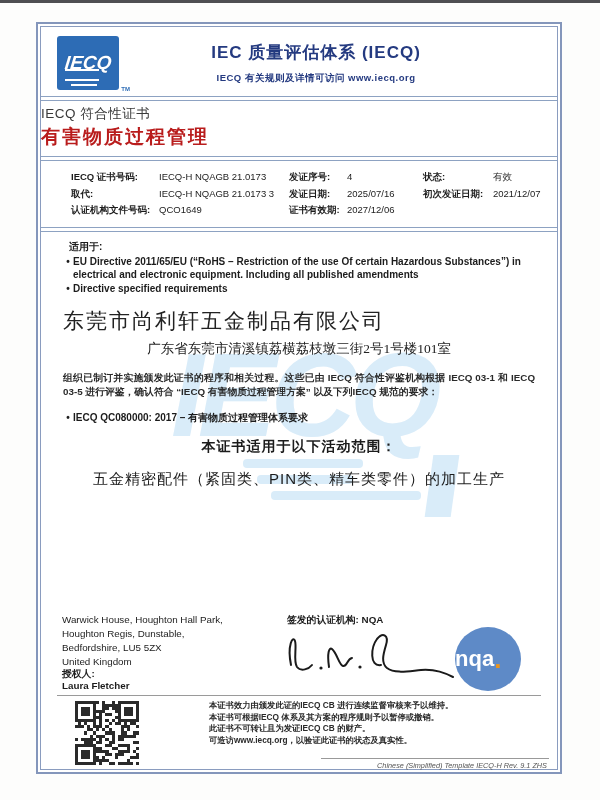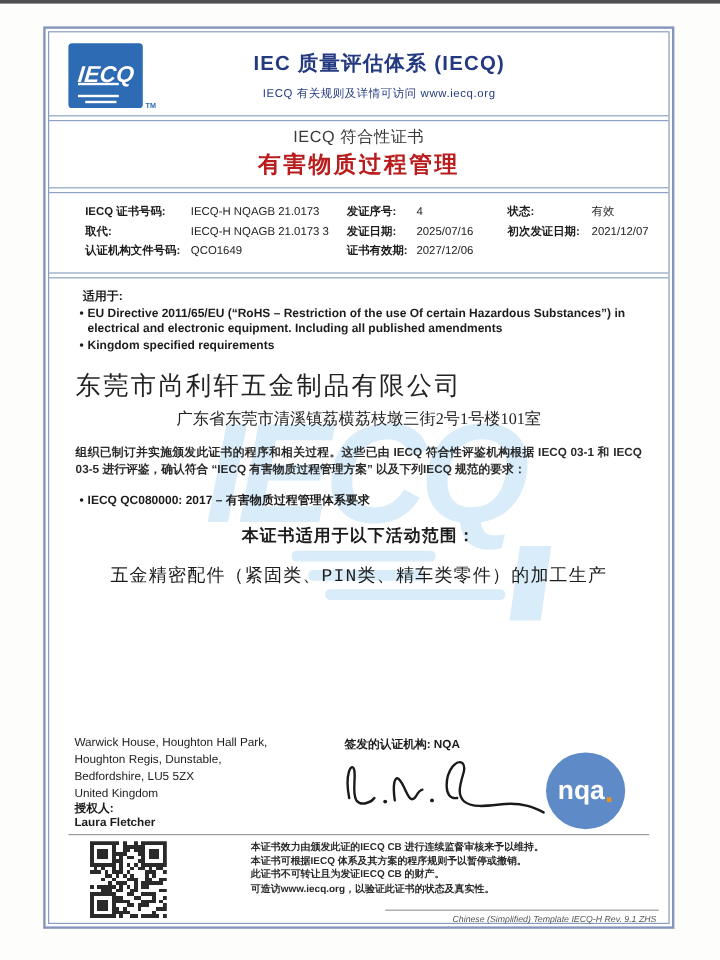--- a/index.html
+++ b/index.html
@@ -24,57 +24,57 @@
   .logo .logo-text{
     color:#fff;font-weight:bold;font-style:italic;font-size:19px;letter-spacing:0px;
     text-shadow:0 0 1px #1c4f8d;transform:skew(-6deg);
   }
   .logo .swoosh{position:absolute;left:8px;bottom:9px;width:34px;height:8px;
     border-top:2px solid #fff;border-bottom:2px solid #fff;}
   .logo .swoosh2{position:absolute;left:14px;bottom:4px;width:26px;height:0;border-top:2px solid #fff;}
   .logo .tm{position:absolute;right:-11px;bottom:-2px;font-size:6px;color:#2d6cb5;font-weight:bold;font-style:normal;}
   .head-titles{flex:1;text-align:center;padding-right:30px;}
   .head-title{color:#243a80;font-size:17px;font-weight:bold;letter-spacing:1px;}
-  .head-sub{color:#243a80;font-size:9.5px;font-weight:normal;margin-top:8px;letter-spacing:.5px;}
+  .head-sub{color:#243a80;font-size:9.5px;font-weight:bold;margin-top:8px;letter-spacing:.5px;}
   .rule{height:3px;border-top:1px solid #8da2c2;border-bottom:1px solid #8da2c2;margin:0;position:relative;z-index:2;}
   
-  .cert-title{text-align:center;padding:4px 0 6px 0;position:relative;z-index:2;}
+  .cert-title{text-align:left;padding:4px 0 6px 0;position:relative;z-index:2;}
   .ct1{font-size:13.5px;color:#3a3a3a;letter-spacing:.5px;}
   .ct2{font-size:19px;font-weight:bold;color:#b91c1c;letter-spacing:2px;margin-top:1px;}
   
   .details{padding:8px 6px 8px 30px;position:relative;z-index:2;}
   .drow{display:grid;grid-template-columns:88px 130px 58px 76px 70px auto;font-size:9.5px;line-height:1.75;}
   .dlabel{font-weight:bold;}
   .dvalue{font-weight:normal;}
   
   .bodyarea{position:relative;z-index:2;padding:6px 22px 0 22px;}
   .applic-head{font-size:10px;font-weight:bold;margin:2px 0 1px 6px;}
   .bullet-row{display:flex;font-size:10px;font-weight:bold;line-height:1.3;margin:1px 0;}
   .bullet-glyph{width:10px;flex-shrink:0;text-align:center;}
   .company-name{font-family:"Liberation Serif","DejaVu Serif",serif;font-size:21px;text-align:left;margin-top:12px;letter-spacing:2px;color:#222;}
   .company-addr{font-family:"Liberation Serif","DejaVu Serif",serif;font-size:13.5px;text-align:center;margin-top:5px;color:#222;}
   .para{font-size:9.8px;font-weight:bold;line-height:1.45;margin-top:13px;color:#2a2a2a;text-align:justify;}
   .std-bullet{margin-top:12px;}
   .scope-intro{font-size:14px;font-weight:bold;text-align:center;margin-top:14px;letter-spacing:1px;}
-  .scope{font-family:Liberation Mono, monospace;font-size:15px;text-align:center;margin-top:14px;letter-spacing:1px;}
+  .scope{font-family:Liberation Sans, sans-serif;font-size:15px;text-align:center;margin-top:14px;letter-spacing:1px;}
   
   .watermark{position:absolute;left:130px;top:300px;z-index:1;pointer-events:none;}
   .wm-text{font-size:118px;font-weight:bold;font-style:italic;color:#d9ecf9;letter-spacing:-6px;font-family:"Liberation Sans",sans-serif;}
   .wm-bars{position:absolute;left:72px;top:132px;}
   .wm-bar{height:9px;background:#d9ecf9;margin-bottom:7px;border-radius:4px;}
   .wm-bar.b1{width:120px;margin-left:0;}
   .wm-bar.b2{width:96px;margin-left:14px;}
   .wm-bar.b3{width:150px;margin-left:28px;}
   .wm-tail{position:absolute;left:258px;top:128px;width:26px;height:62px;background:#d9ecf9;transform:skew(-8deg);}
   
   .issuer-addr{position:absolute;left:21px;top:586px;font-size:9.8px;line-height:1.42;z-index:2;}
   .signed-label{position:absolute;left:246px;top:587px;font-size:9.8px;font-weight:bold;z-index:2;}
   .signature{position:absolute;left:240px;top:598px;z-index:2;}
   .nqa{position:absolute;left:414px;top:600px;width:66px;height:64px;background:#5e8ac7;border-radius:50%;
-       display:flex;align-items:center;justify-content:center;z-index:2;}
+       display:flex;align-items:center;justify-content:flex-start;z-index:2;}
   .nqa-text{color:#fff;font-size:22px;font-weight:bold;letter-spacing:0;}
   .nqa-dot{color:#e89420;font-size:26px;font-weight:bold;line-height:0;}
   .auth-label{position:absolute;left:21px;top:641px;font-size:9.8px;font-weight:bold;z-index:2;}
   .auth-name{position:absolute;left:21px;top:653px;font-size:9.8px;font-weight:bold;z-index:2;}
   .auth-divider{position:absolute;left:16px;right:16px;top:668px;border-top:1px solid #9a9a9a;z-index:2;}
   .qr{position:absolute;left:34px;top:674px;z-index:2;}
   .footer-lines{position:absolute;left:168px;width:352px;top:673px;font-size:8.3px;font-weight:bold;
       line-height:1.4;color:#2a2a2a;z-index:2;}
   .rev-line{position:absolute;right:8px;top:731px;width:228px;border-top:1px solid #999;z-index:2;}
   .rev-text{position:absolute;right:10px;top:734px;font-size:7.3px;font-style:italic;color:#555;z-index:2;}
@@ -149,21 +149,21 @@
   <div class="rule"></div>
 
   <div class="bodyarea">
     <div class="applic-head">适用于:</div>
     <div class="bullet-row">
       <span class="bullet-glyph">•</span>
       <span>EU Directive 2011/65/EU (“RoHS – Restriction of the use Of certain Hazardous Substances”) in electrical and electronic equipment. Including all published amendments</span>
     </div>
     <div class="bullet-row">
       <span class="bullet-glyph">•</span>
-      <span>Kingdom specified requirements</span>
+      <span>Directive specified requirements</span>
     </div>
 
     <div class="company-name">东莞市尚利轩五金制品有限公司</div>
     <div class="company-addr">广东省东莞市清溪镇荔横荔枝墩三街2号1号楼101室</div>
 
     <div class="para">组织已制订并实施颁发此证书的程序和相关过程。这些已由 IECQ 符合性评鉴机构根据 IECQ 03-1 和 IECQ 03-5 进行评鉴，确认符合 “IECQ 有害物质过程管理方案” 以及下列IECQ 规范的要求：</div>
 
     <div class="bullet-row std-bullet">
       <span class="bullet-glyph">•</span>
       <span>IECQ QC080000: 2017 – 有害物质过程管理体系要求</span>

